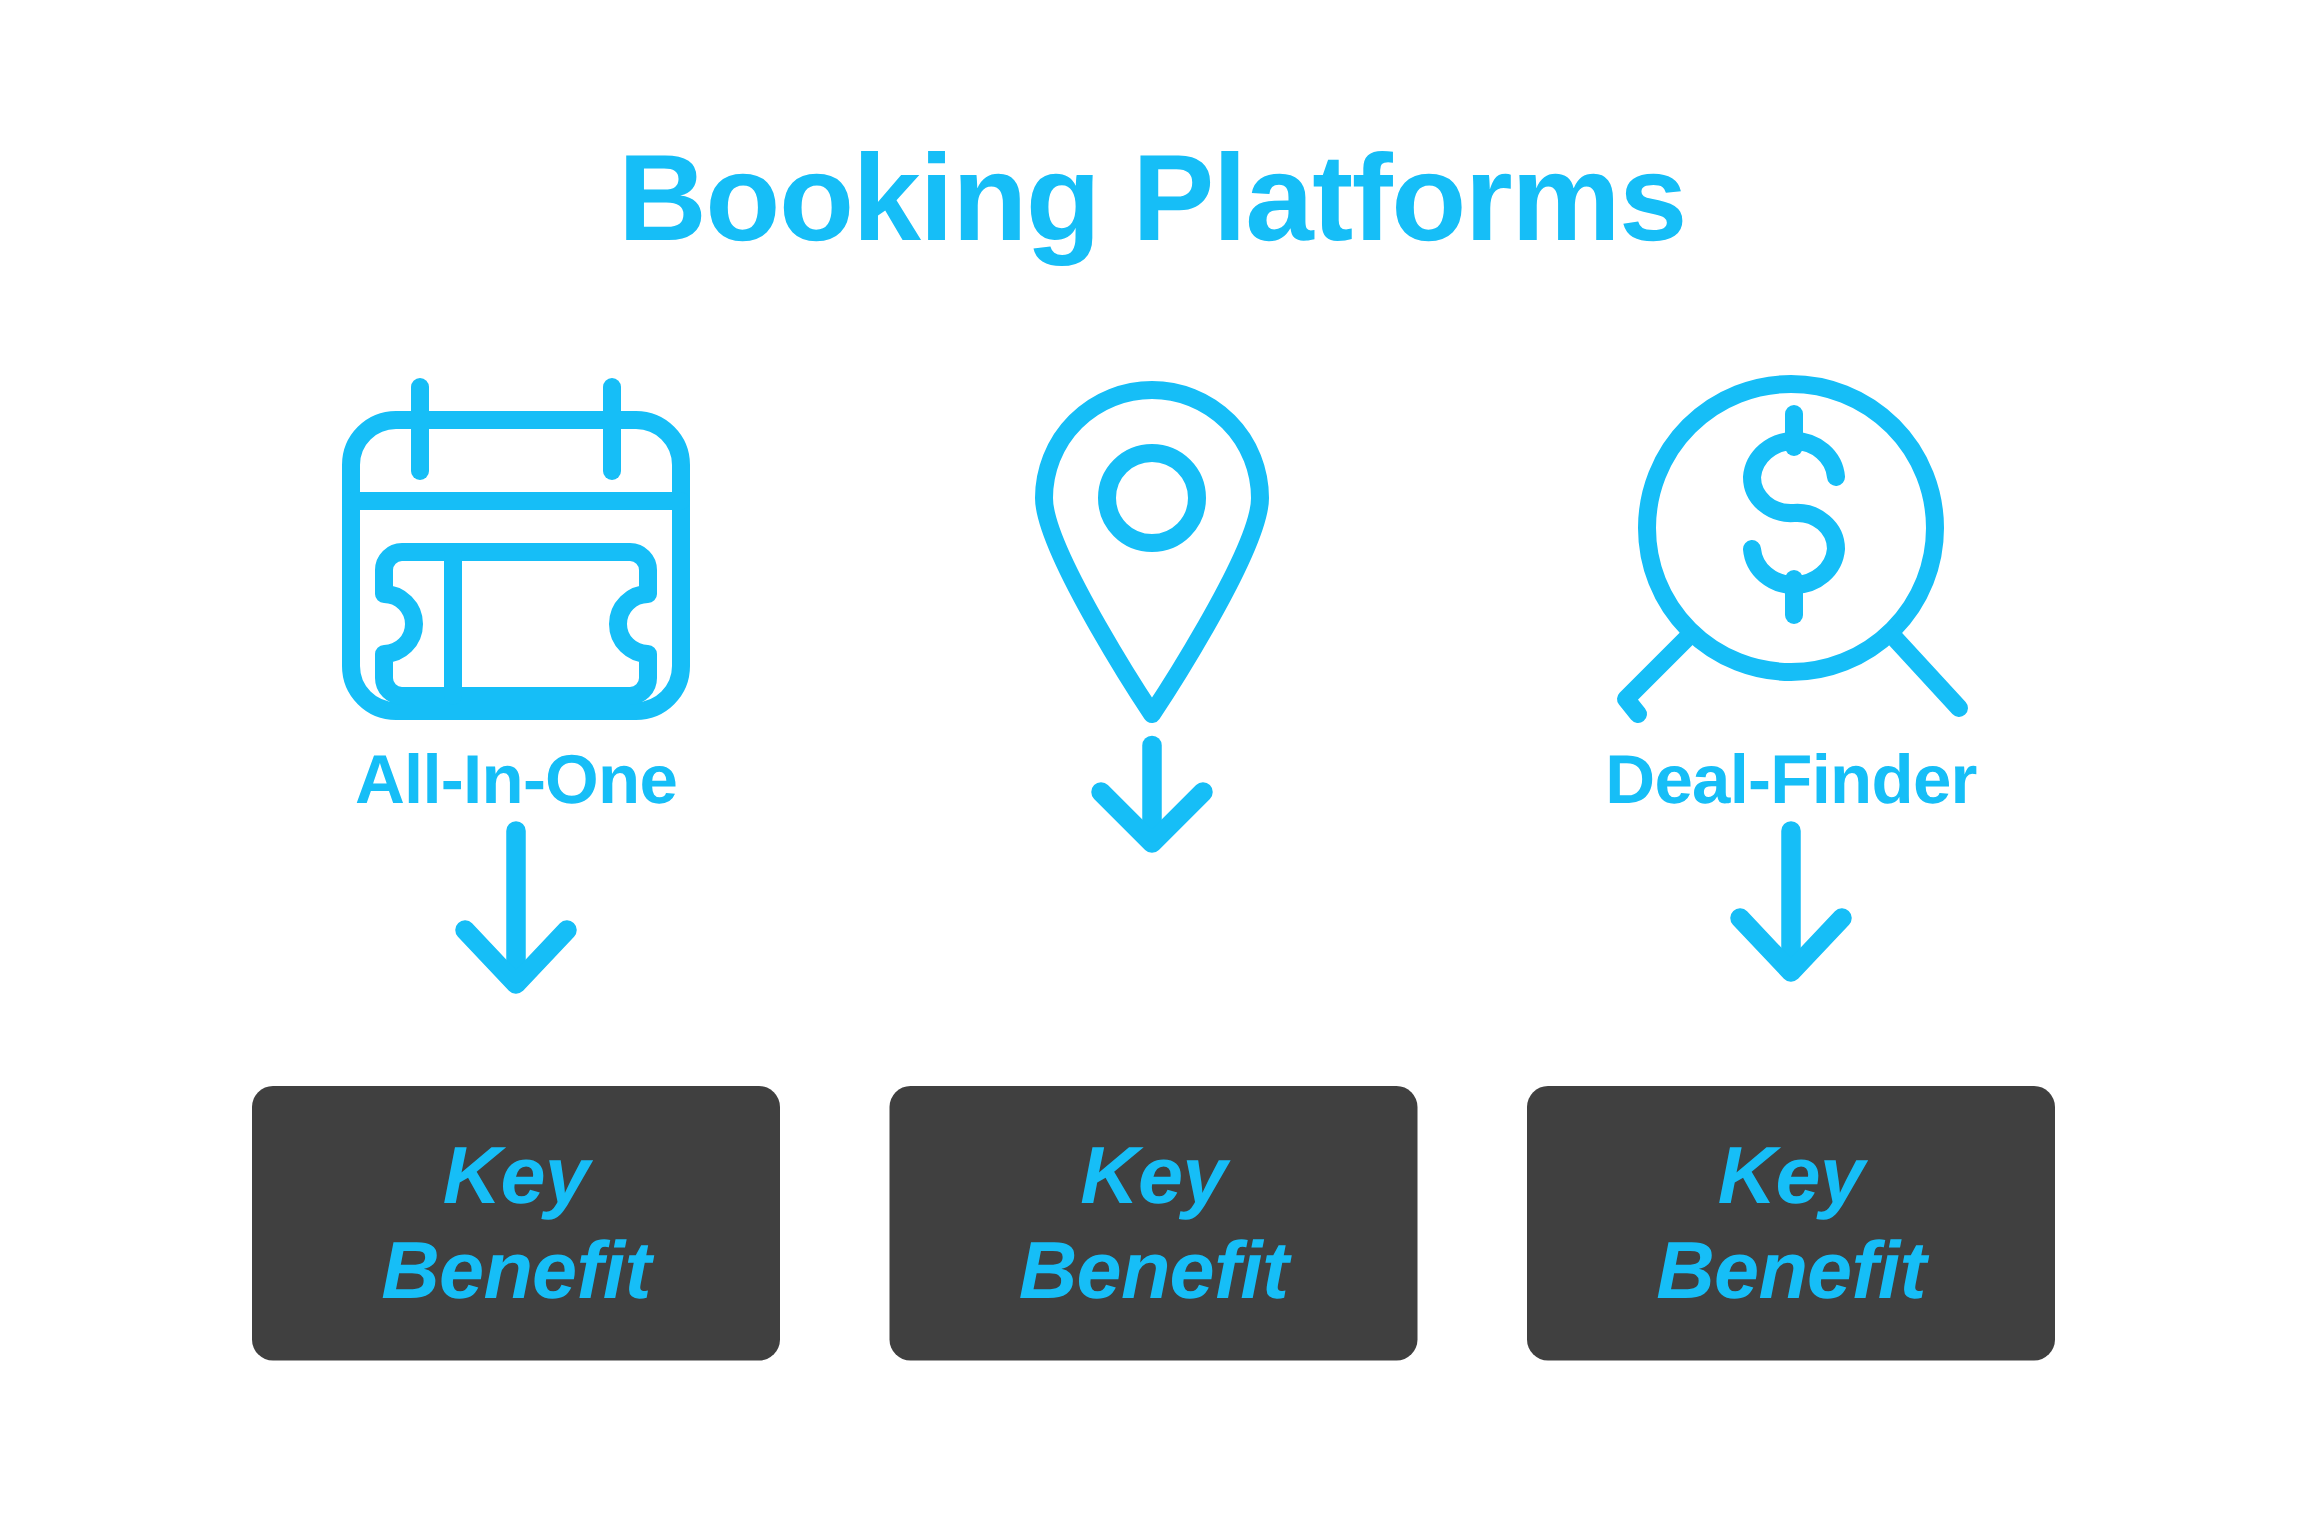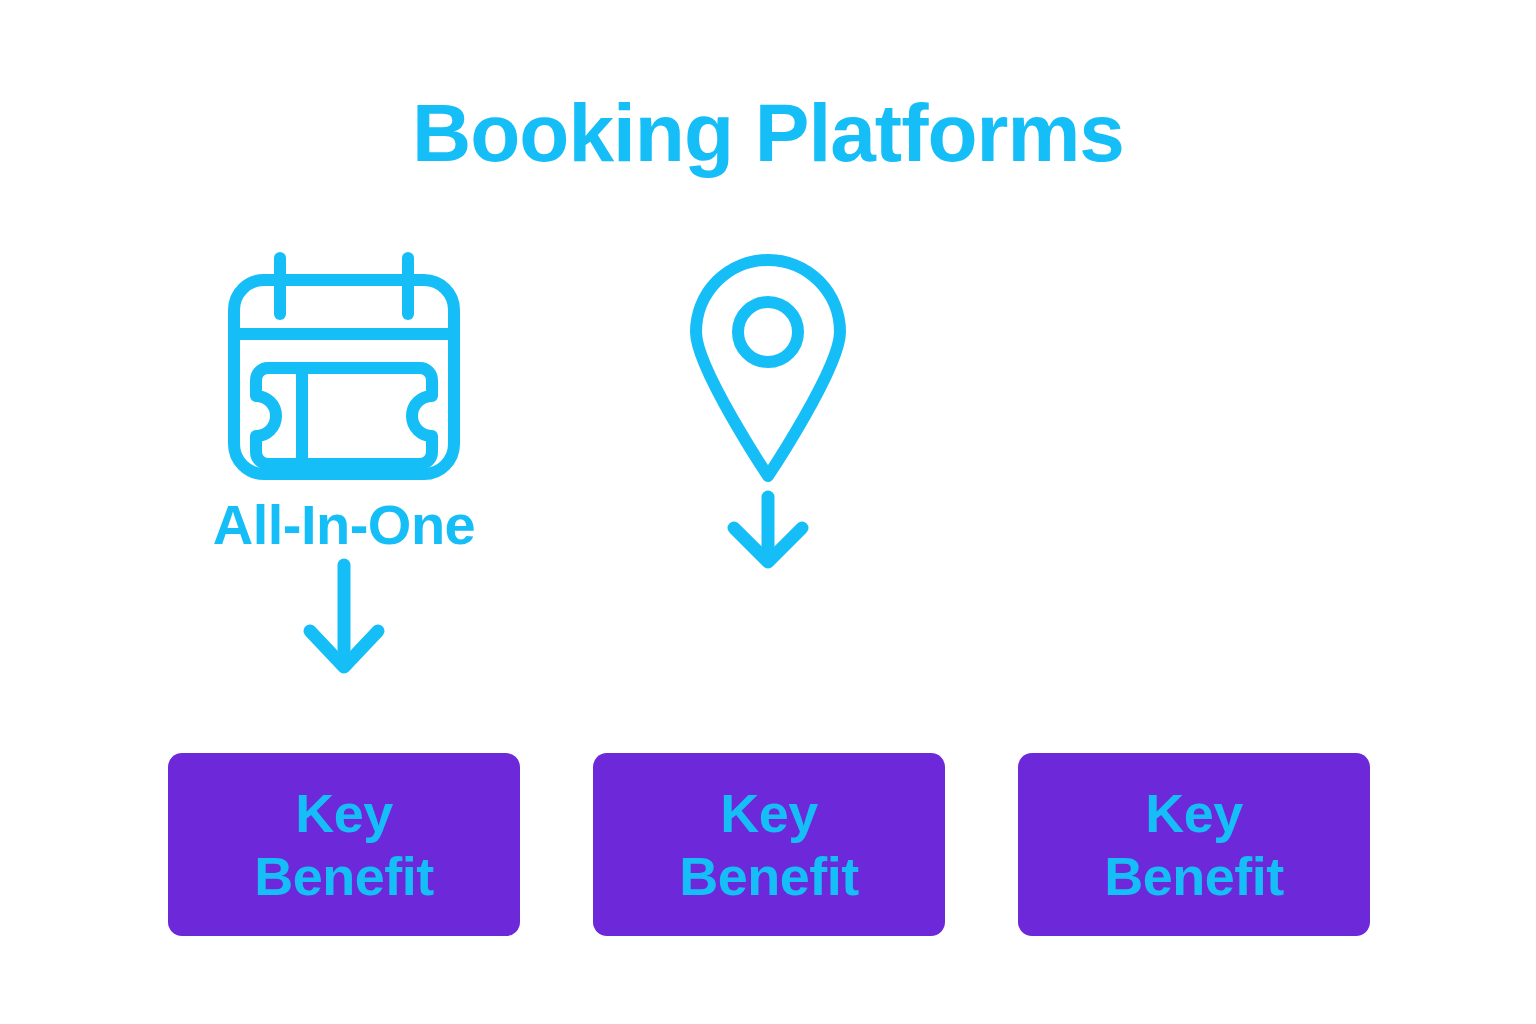--- a/index.html
+++ b/index.html
@@ -52,44 +52,45 @@
     height: 240px;
     display: flex;
     align-items: flex-start;
     justify-content: center;
   }
   .icon-wrap svg { display: block; overflow: visible; }
 
   .cat-label {
     margin-top: 4px;
     text-align: center;
-    font-size: 56px;
+    font-size: 46px;
     font-weight: 700;
     line-height: 1.12;
     letter-spacing: -0.5px;
     color: #16BEF7;
   }
 
   .arrow-wrap {
     display: flex;
     justify-content: center;
   }
   .arrow-wrap svg { display: block; }
 
   
   .benefit-box {
     position: absolute;
-    top: 753px;
+    top: 724px;
     width: 352px;
     height: 183px;
-    background: #6d28d9;
+    background: #404040;
     border-radius: 14px;
     display: flex;
     align-items: center;
     justify-content: center;
+    font-style: italic;
   }
   .box-1 { left: 168px; }
   .box-2 { left: 593px; }
   .box-3 { left: 1018px; }
 
   .benefit-text {
     text-align: center;
     font-size: 54px;
     font-weight: 700;
     line-height: 1.16;
@@ -159,20 +160,52 @@
 
 
     <div class="arrow-wrap">
       <svg width="84" height="80" viewBox="0 0 84 80" fill="none" stroke="#16BEF7" stroke-width="13" stroke-linecap="round" stroke-linejoin="round">
         <line x1="42" y1="7" x2="42" y2="70"></line>
         <polyline points="8,38 42,72 76,38"></polyline>
       </svg>
     </div>
   </div>
 
+  <div class="column col-3">
+
+    <div class="icon-wrap">
+      <svg width="244" height="232" viewBox="0 0 244 232" fill="none" stroke="#16BEF7" stroke-width="12" stroke-linecap="round" stroke-linejoin="round">
+
+        <circle cx="122" cy="102" r="96"></circle>
+
+        <path d="M 56 172 L 12 216 L 20 226"></path>
+
+        <line x1="188" y1="172" x2="234" y2="222"></line>
+
+        <path d="M 152 68
+                 A 28 26 0 0 0 124 44
+                 A 28 26 0 0 0 96 68
+                 A 26 24 0 0 0 124 92
+                 A 26 24 0 0 1 152 116
+                 A 28 26 0 0 1 124 140
+                 A 28 26 0 0 1 96 116"></path>
+        <line x1="124" y1="26" x2="124" y2="48"></line>
+        <line x1="124" y1="136" x2="124" y2="160"></line>
+      </svg>
+    </div>
+
+    <div class="cat-label">Deal-Finder</div>
+
+    <div class="arrow-wrap">
+      <svg width="84" height="110" viewBox="0 0 84 110" fill="none" stroke="#16BEF7" stroke-width="13" stroke-linecap="round" stroke-linejoin="round">
+        <line x1="42" y1="8" x2="42" y2="100"></line>
+        <polyline points="8,66 42,102 76,66"></polyline>
+      </svg>
+    </div>
+  </div>
 
   <div class="benefit-box box-1">
     <div class="benefit-text">
       <span>Key</span>
       <span>Benefit</span>
     </div>
   </div>
 
   <div class="benefit-box box-2">
     <div class="benefit-text">

